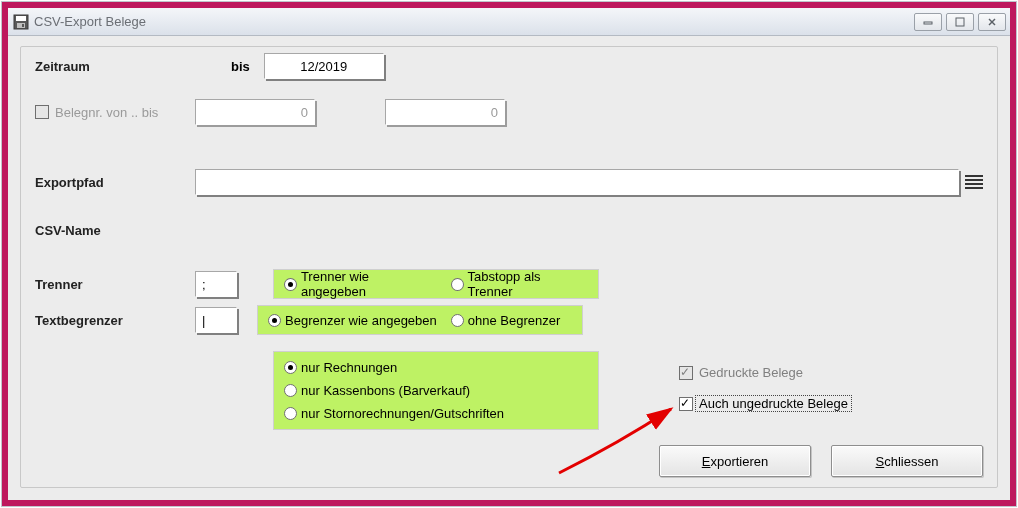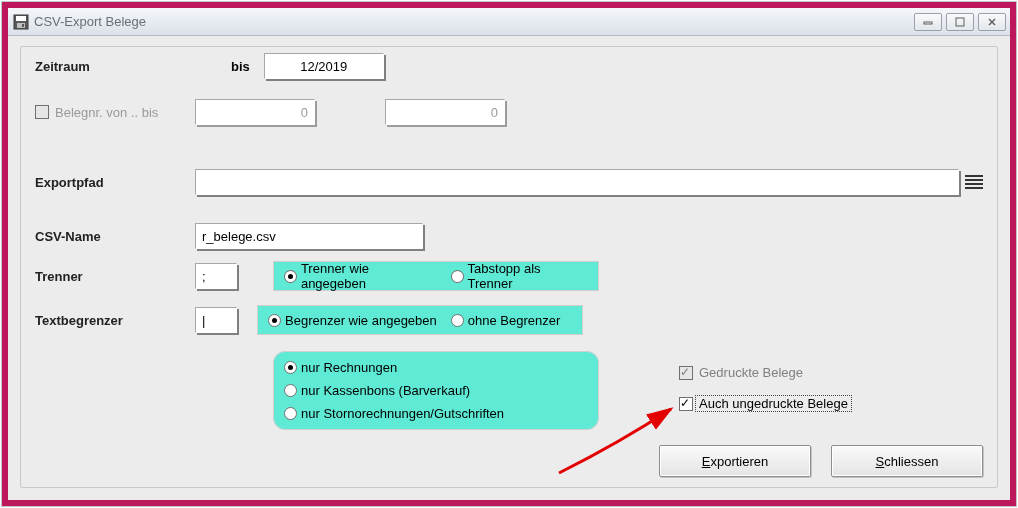--- a/index.html
+++ b/index.html
@@ -101,29 +101,29 @@
   .right-align { justify-content: flex-end; }
   .center-align { justify-content: center; }
   .bis {
     margin: 0 14px 0 36px;
     font-weight: bold;
     font-size: 13px;
   }
   .gray-text { color: #9a9a9a; }
   .opt-group {
     border: 1px solid #cfcfcf;
-    background: #5eead4;
+    background: #bef264;
     height: 30px;
     display: flex;
     align-items: center;
     padding: 0 10px;
     gap: 14px;
     font-size: 13px;
   }
-  .opt-group.tall { height: auto; padding: 8px 10px; border-radius: 12px; }
+  .opt-group.tall { height: auto; padding: 8px 10px; }
   .opt-group .opt {
     display: flex;
     align-items: center;
     gap: 4px;
   }
   .opt-group.vert { flex-direction: column; align-items: flex-start; gap: 8px; }
   .radio {
     appearance: none;
     width: 13px; height: 13px;
     border: 1px solid #707070;
@@ -255,24 +255,23 @@
         <span class="picker">
           <span class="line"></span>
             <span class="line"></span>
             <span class="line"></span>
             <span class="line"></span>
         </span>
       </div>
 
       <div class="row" style="top:176px;">
         <span class="lbl">CSV-Name</span>
-        <span class="sunken-field" style="width:228px;">r_belege.csv</span>
-      </div>
-
-      <div class="row" style="top:214px;">
+      </div>
+
+      <div class="row" style="top:222px;">
         <span class="lbl">Trenner</span>
         <span class="sunken-field" style="width:42px;">;</span>
         <div class="opt-group" style="margin-left:36px; width:326px;">
           <label class="opt">
             <input type="radio" class="radio" name="trenner" checked="" style="">
             <span>Trenner wie angegeben</span>
           </label>
           <label class="opt">
             <input type="radio" class="radio" name="trenner" style="">
             <span>Tabstopp als Trenner</span>

